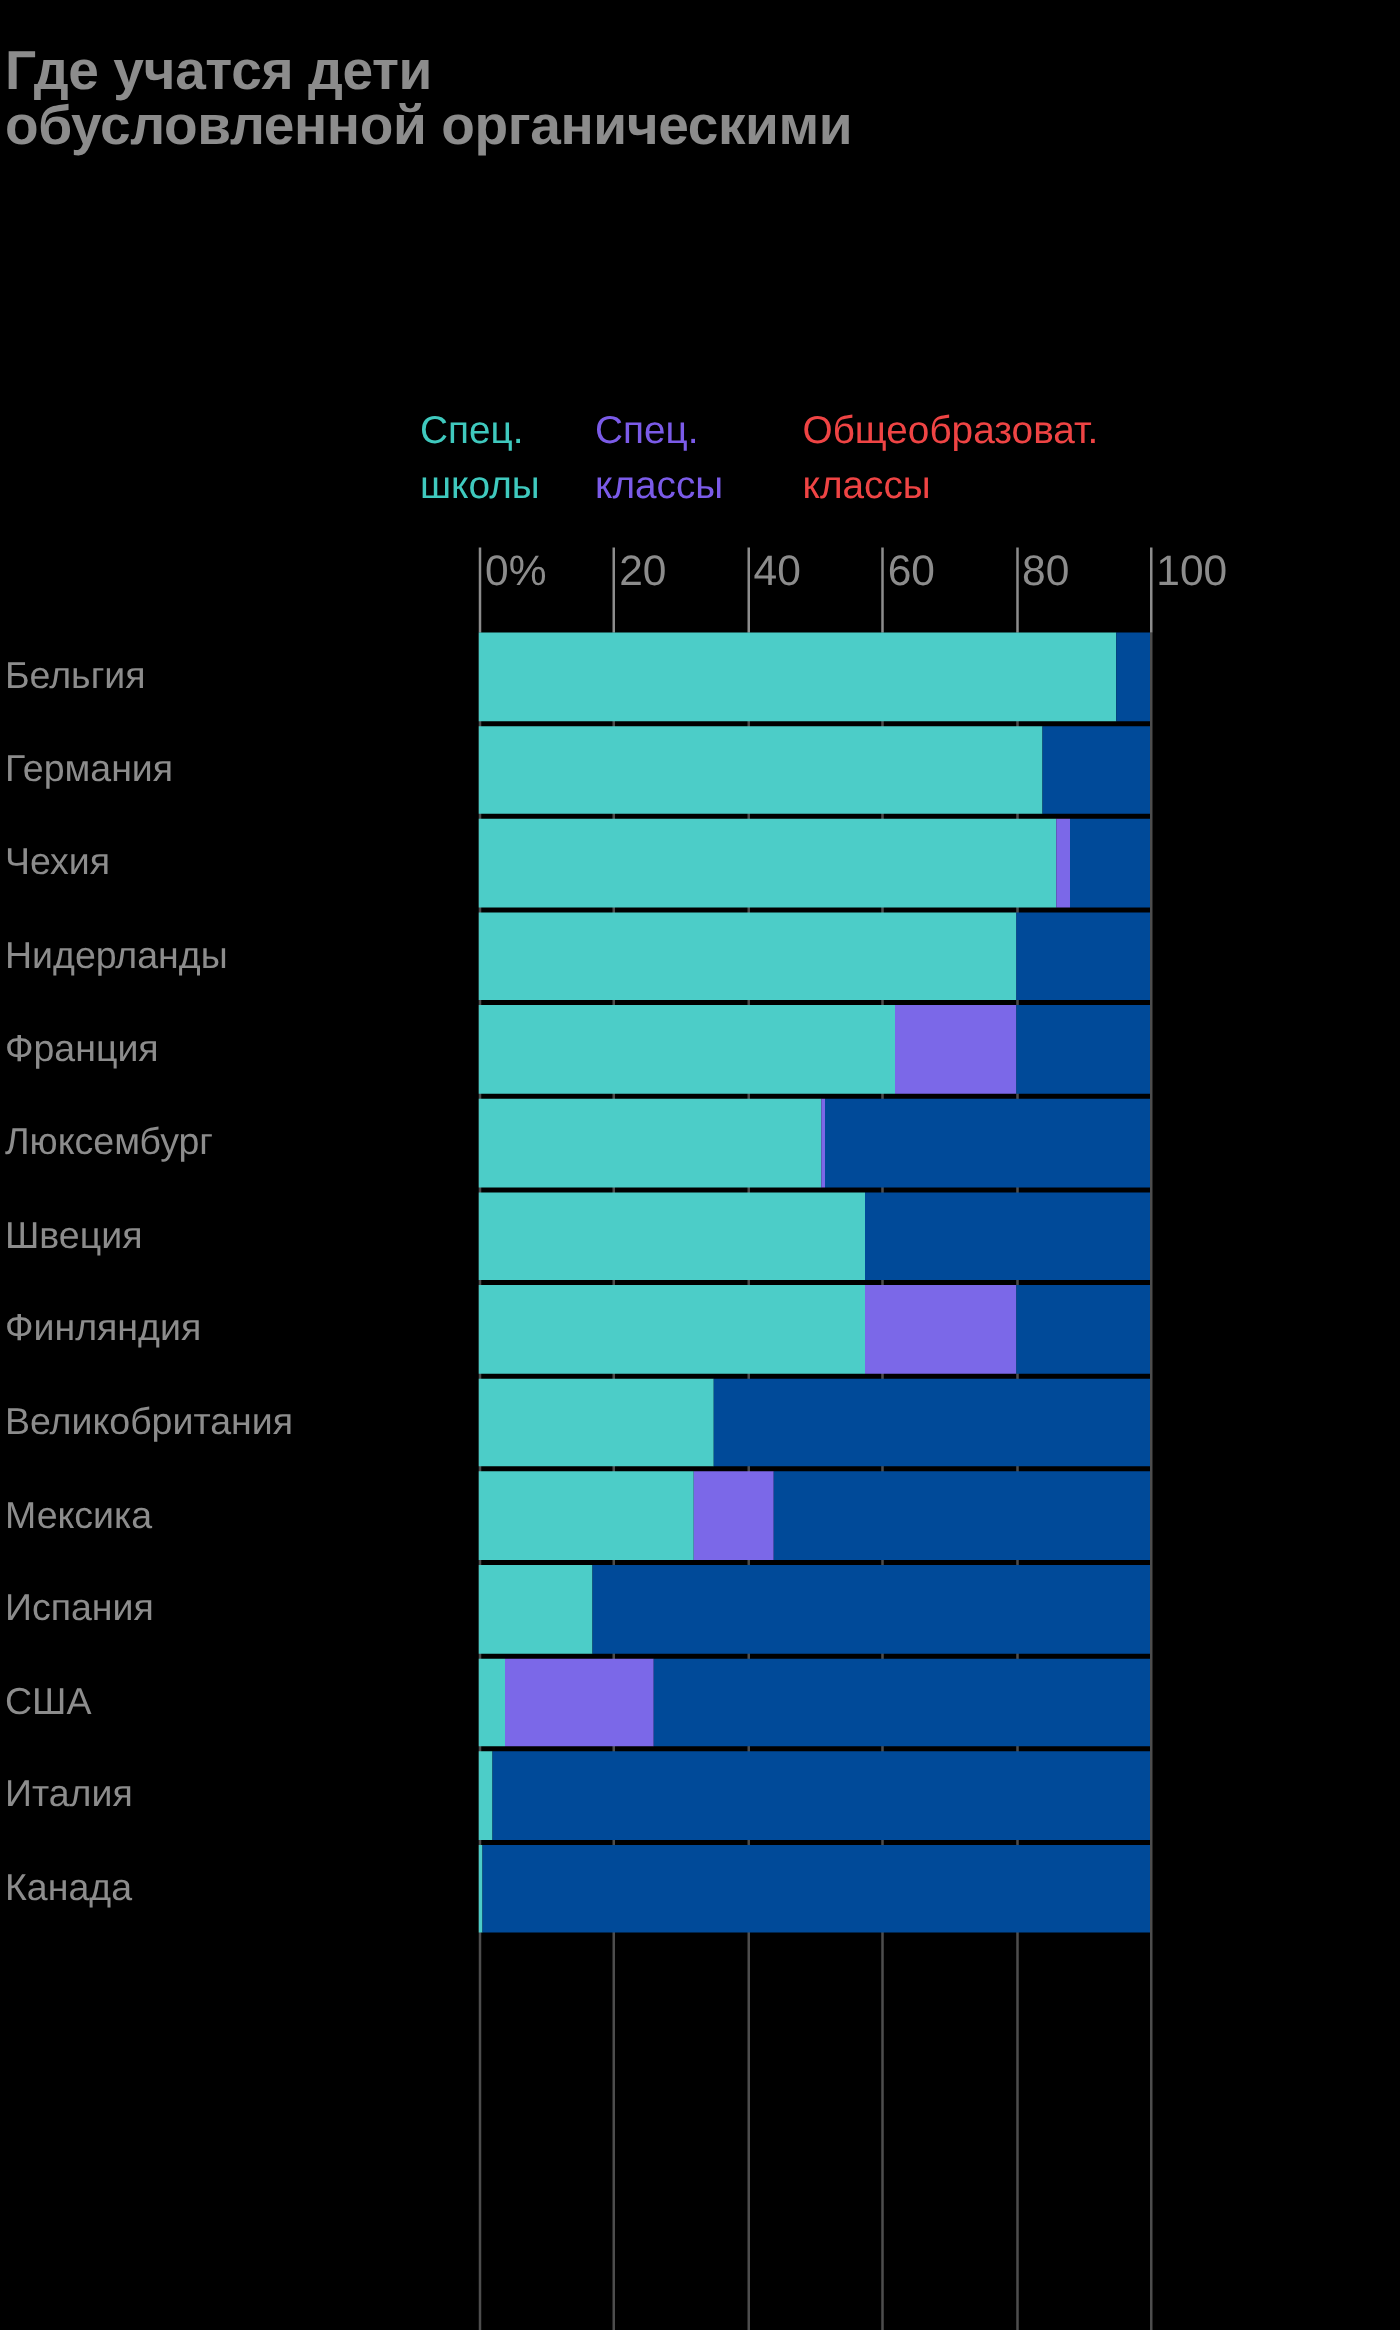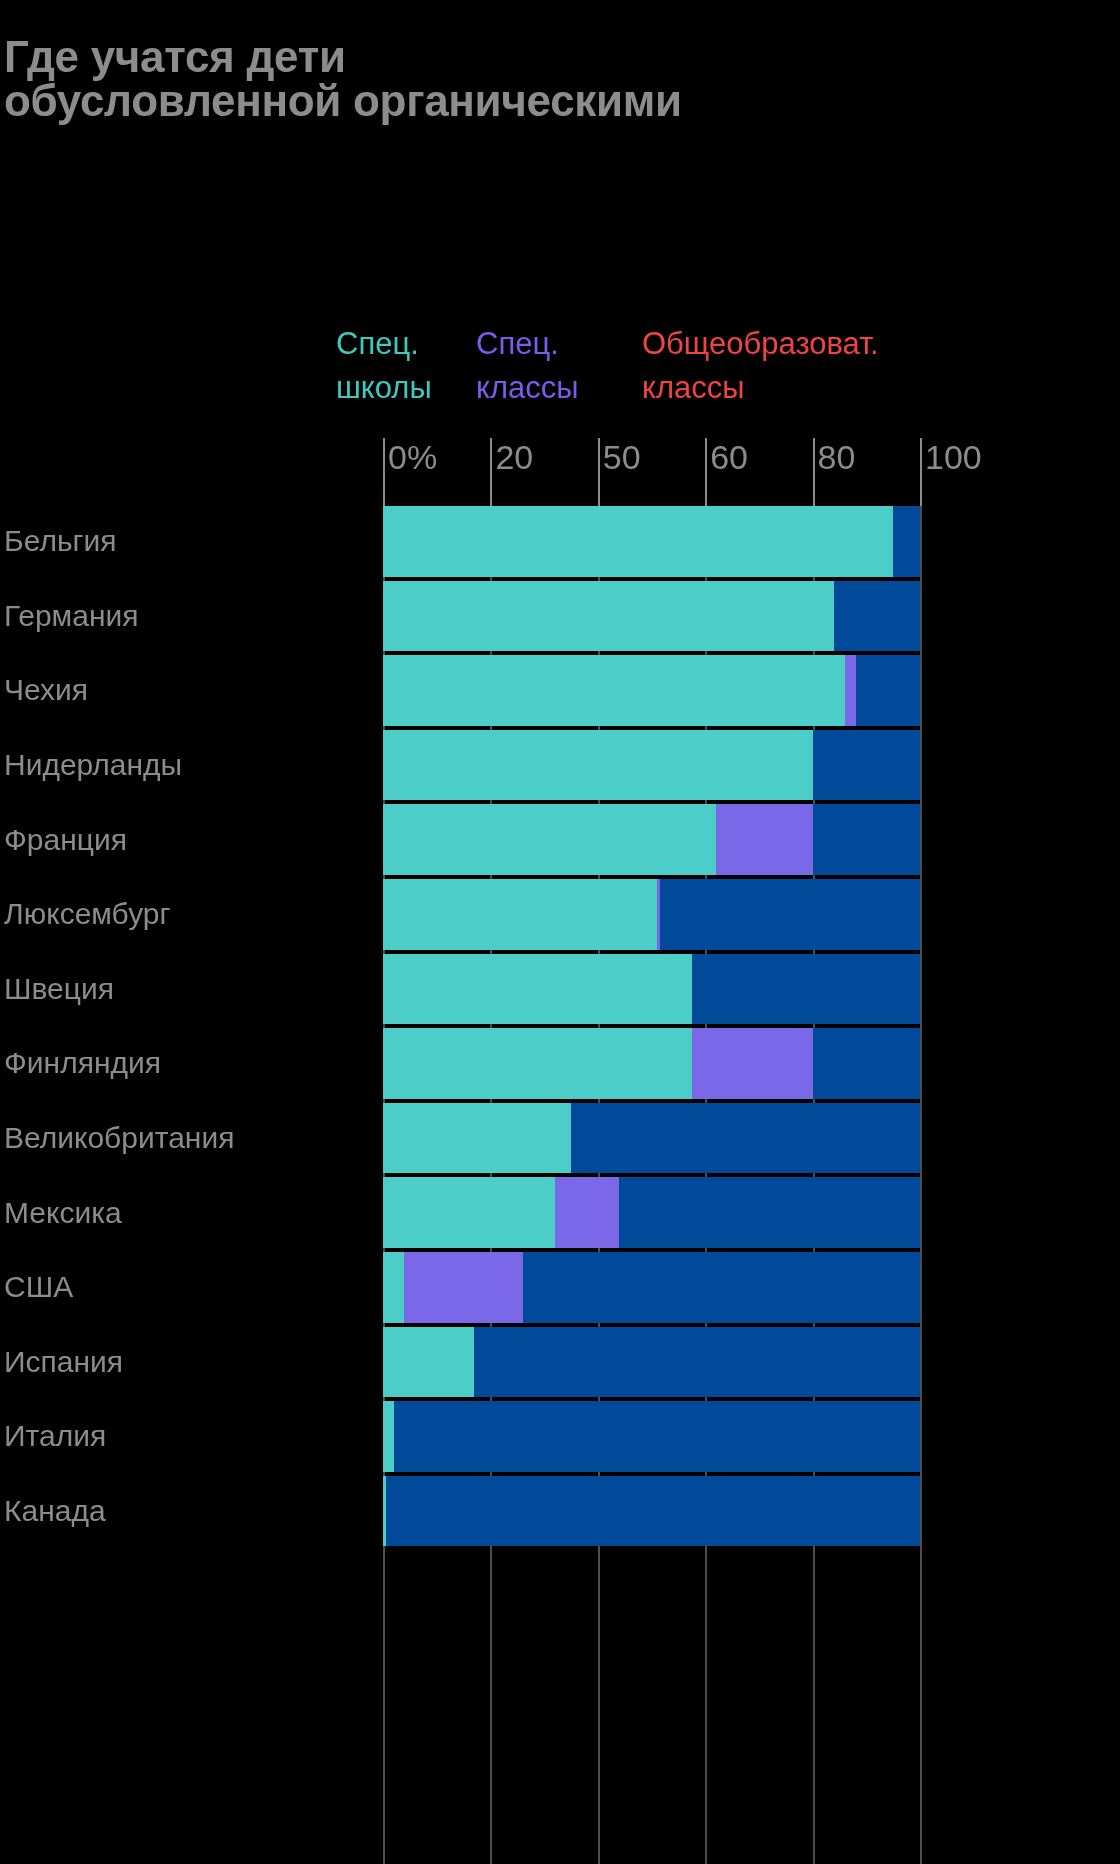--- a/index.html
+++ b/index.html
@@ -174,21 +174,21 @@
       <div class="tick" style="left: 0px;">
         <div class="tickline"></div>
         <div class="ticklabel">0%</div>
       </div>
       <div class="tick" style="left: 107.4px;">
         <div class="tickline"></div>
         <div class="ticklabel">20</div>
       </div>
       <div class="tick" style="left: 214.8px;">
         <div class="tickline"></div>
-        <div class="ticklabel">50</div>
+        <div class="ticklabel">40</div>
       </div>
       <div class="tick" style="left: 322.2px;">
         <div class="tickline"></div>
         <div class="ticklabel">60</div>
       </div>
       <div class="tick" style="left: 429.6px;">
         <div class="tickline"></div>
         <div class="ticklabel">80</div>
       </div>
       <div class="tick" style="left: 537px;">
@@ -274,35 +274,35 @@
       </div>
       <div class="row">
         <div class="row-label">Мексика</div>
         <div class="bar">
           <div class="seg seg-special-schools" style="left: 0px; width: 171.84px;"></div>
           <div class="seg seg-special-classes" style="left: 171.84px; width: 64.44px;"></div>
           <div class="seg seg-general-classes" style="left: 236.28px; width: 300.72px;"></div>
         </div>
       </div>
       <div class="row">
+        <div class="row-label">Испания</div>
+        <div class="bar">
+          <div class="seg seg-special-schools" style="left: 0px; width: 91.29px;"></div>
+          <div class="seg seg-general-classes" style="left: 91.29px; width: 445.71px;"></div>
+        </div>
+      </div>
+      <div class="row">
         <div class="row-label">США</div>
         <div class="bar">
           <div class="seg seg-special-schools" style="left: 0px; width: 21.48px;"></div>
           <div class="seg seg-special-classes" style="left: 21.48px; width: 118.14px;"></div>
           <div class="seg seg-general-classes" style="left: 139.62px; width: 397.38px;"></div>
         </div>
       </div>
       <div class="row">
-        <div class="row-label">Испания</div>
-        <div class="bar">
-          <div class="seg seg-special-schools" style="left: 0px; width: 91.29px;"></div>
-          <div class="seg seg-general-classes" style="left: 91.29px; width: 445.71px;"></div>
-        </div>
-      </div>
-      <div class="row">
         <div class="row-label">Италия</div>
         <div class="bar">
           <div class="seg seg-special-schools" style="left: 0px; width: 10.74px;"></div>
           <div class="seg seg-general-classes" style="left: 10.74px; width: 526.26px;"></div>
         </div>
       </div>
       <div class="row">
         <div class="row-label">Канада</div>
         <div class="bar">
           <div class="seg seg-special-schools" style="left: 0px; width: 2.685px;"></div>

